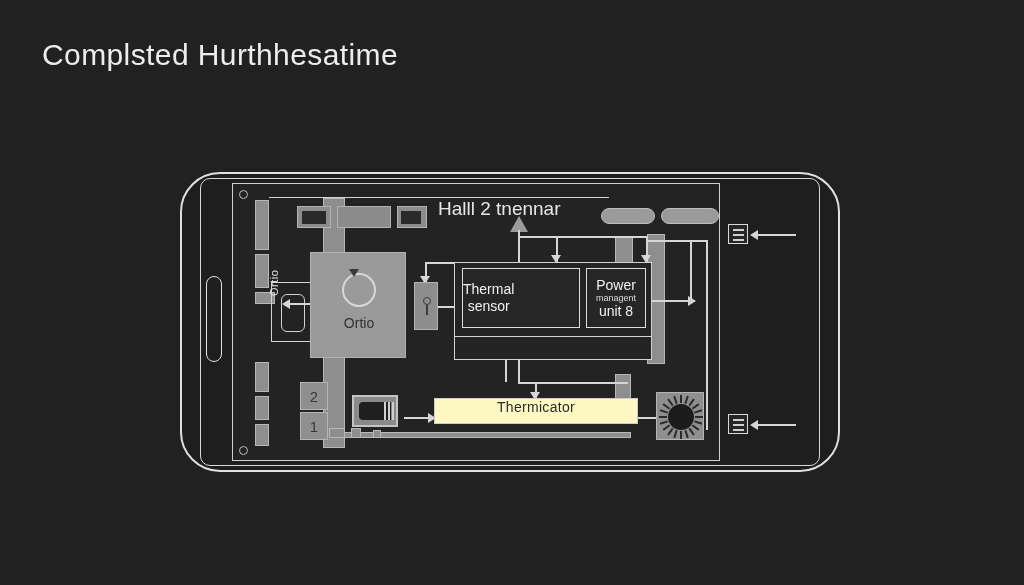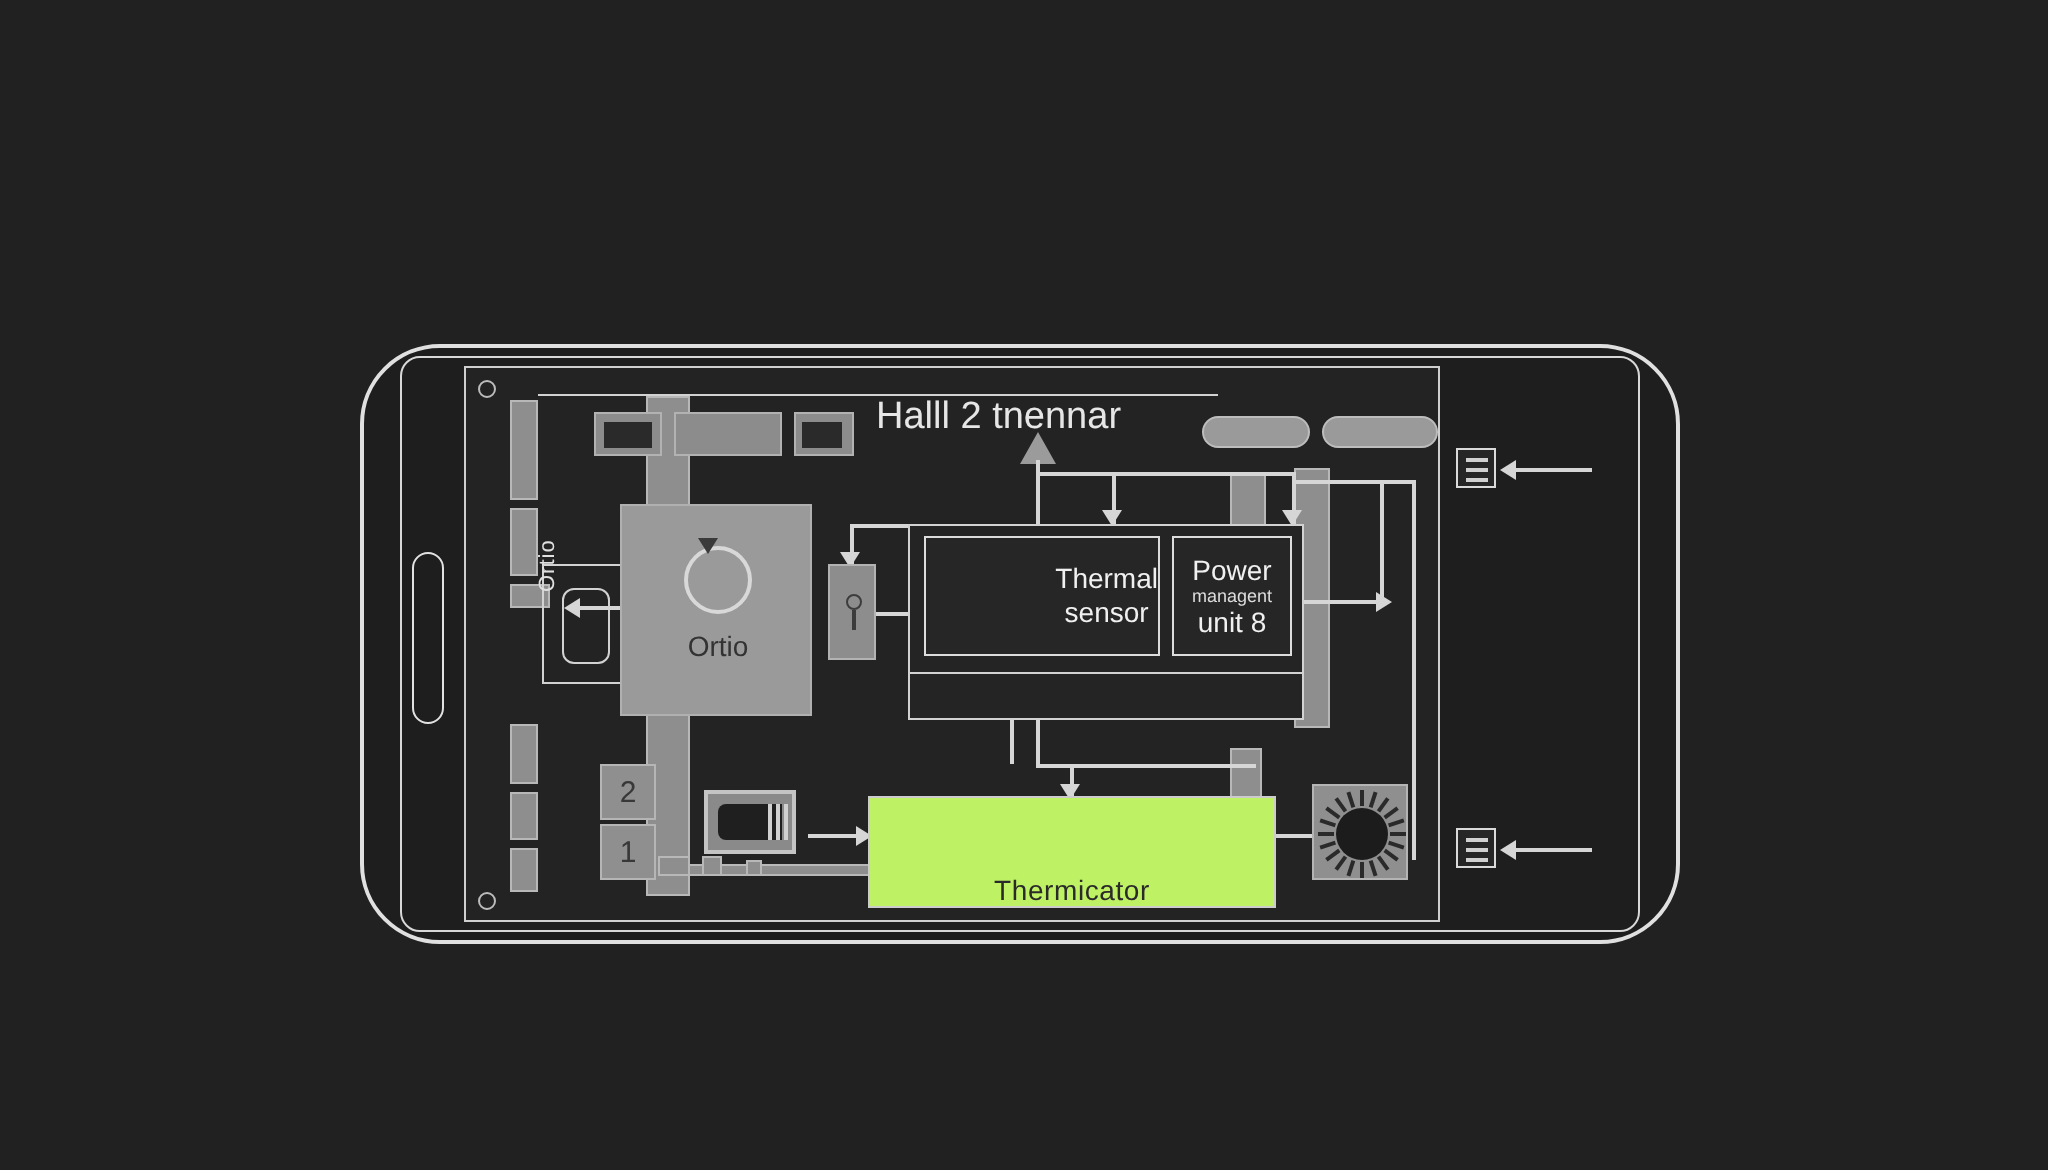--- a/index.html
+++ b/index.html
@@ -168,21 +168,21 @@
     position: absolute;
     left: 462px;
     top: 268px;
     width: 118px;
     height: 60px;
     border: 1.5px solid #dcdcdc;
     box-sizing: border-box;
     background: #262626;
     display: flex;
     align-items: center;
-    justify-content: flex-end;
+    justify-content: flex-start;
   }
   #thermal-sensor-label {
     font-size: 14px;
     line-height: 17px;
     text-align: center;
     color: #f0f0f0;
   }
   #power-unit-block {
     position: absolute;
     left: 586px;
@@ -211,26 +211,26 @@
     border: 1.5px solid #d2d2d2;
     box-sizing: border-box;
     background: #242424;
   }
 
   #thermicator-bar {
     position: absolute;
     left: 434px;
     top: 398px;
     width: 204px;
-    height: 56px;
-    background: #bef264;
+    height: 26px;
+    background: #fef9c3;
     border: 1.5px solid #cccccc;
     box-sizing: border-box;
     display: flex;
-    align-items: flex-end;
+    align-items: flex-start;
     justify-content: center;
   }
   #thermicator-label {
     font-size: 14px;
     color: #2a2a2a;
     letter-spacing: 0.3px;
   }
 
   
   #aruflo-block {
@@ -431,20 +431,21 @@
     border: 1px solid #bdbdbd;
     border-radius: 8px;
     box-sizing: border-box;
   }
 </style>
 </head>
 <body>
 
 <div id="stage">
 
+  <div id="page-title">Complsted Hurthhesatime</div>
 
   <div id="phone-frame"></div>
   <div id="phone-inner-frame"></div>
   <div id="side-button"></div>
 
   <div id="board-area">
 
     <div class="screw" style="left:6px;  top:6px;"></div>
     <div class="screw" style="left:6px; top:262px;"></div>
 

